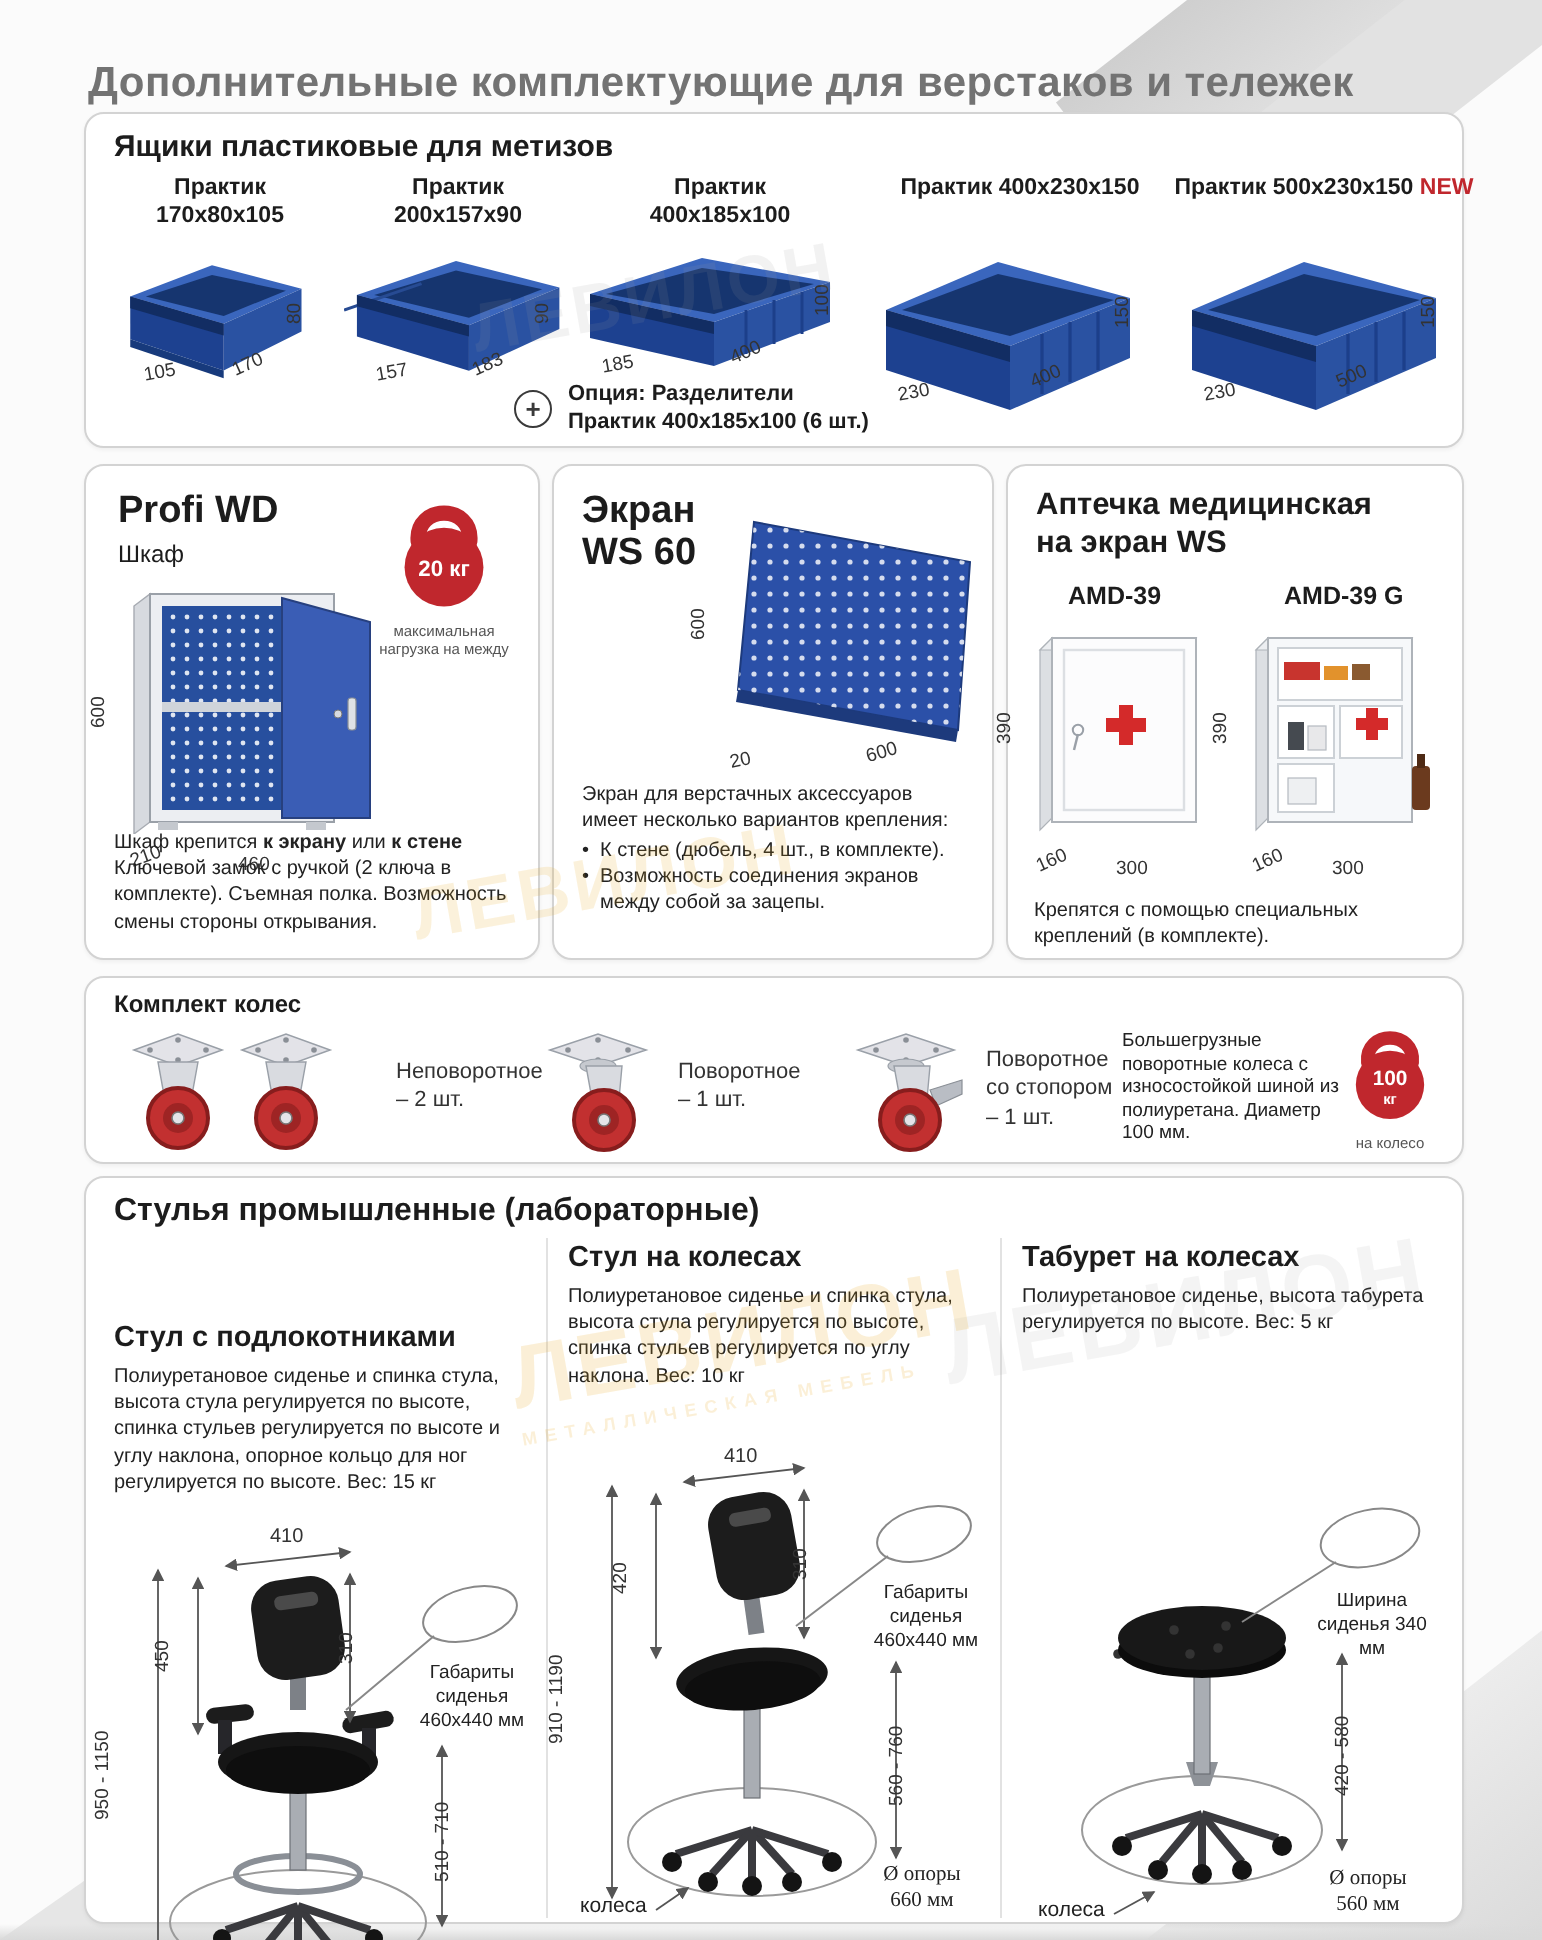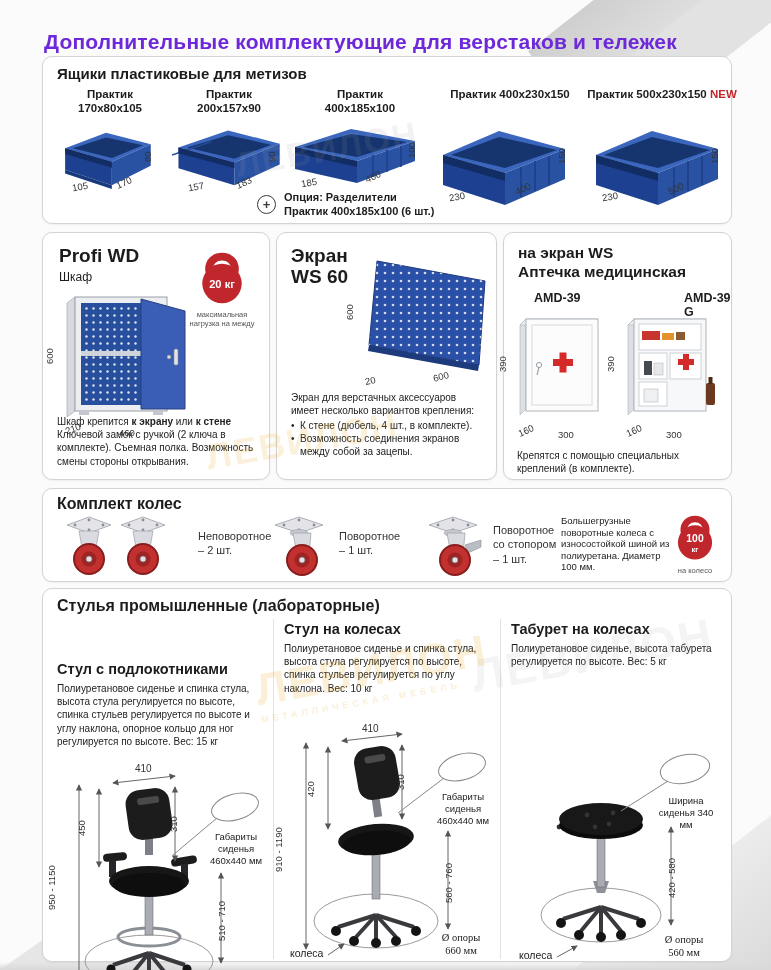--- a/index.html
+++ b/index.html
@@ -1,20 +1,20 @@
 <!DOCTYPE html>
 <html><head>
 <meta charset="utf-8">
 <style>
   html,body{margin:0;padding:0;}
   body{width:771px;height:970px;position:relative;overflow:hidden;background:#fbfbfb;
        font-family:"Liberation Sans",sans-serif;color:#1c1c1c;}
   .deco{position:absolute;z-index:0;}
   .page-title{position:absolute;left:44px;top:16px;font-size:21px;font-weight:bold;
-              letter-spacing:.2px;z-index:2;color:#6d28d9;}
+              letter-spacing:.2px;z-index:2;color:#737373;}
   .card{position:absolute;background:#fff;border:1px solid #d3d3d3;border-radius:10px;
         box-shadow:0 1px 2px rgba(0,0,0,.05);z-index:2;}
   .card-title{font-size:15px;font-weight:bold;}
   .dim{position:absolute;font-size:9.5px;color:#333;white-space:nowrap;line-height:11px;}
   .vdim{position:absolute;font-size:9.5px;color:#333;white-space:nowrap;line-height:11px;
         transform:rotate(-90deg);transform-origin:0 100%;}
   .rf{transform:rotate(-10deg);}
   .rs{transform:rotate(-24deg);}
   
   #bins-card{left:42px;top:56px;width:688px;height:166px;}
@@ -34,21 +34,21 @@
   #profi-card{left:42px;top:232px;width:226px;height:246px;}
   #screen-card{left:276px;top:232px;width:219px;height:246px;}
   #aid-card{left:503px;top:232px;width:227px;height:246px;}
   .big-title{font-size:19px;font-weight:bold;line-height:1.12;}
   .body-text{font-size:10px;line-height:1.32;color:#222;}
   .kb-note{font-size:7.5px;color:#555;text-align:center;line-height:1.25;margin-top:1px;}
   .bullet{position:relative;padding-left:9px;font-size:10px;line-height:1.32;color:#222;}
   .bullet::before{content:"•";position:absolute;left:0;}
   
   #wheels-card{left:42px;top:488px;width:688px;height:92px;}
-  #wheels-card .card-title{position:absolute;left:14px;top:6px;font-size:16px;}
+  #wheels-card .card-title{position:absolute;left:14px;top:6px;font-size:12px;}
   .wheel-label{position:absolute;font-size:11px;color:#333;line-height:1.3;}
   
   #chairs-card{left:42px;top:588px;width:688px;height:372px;}
   #chairs-card .card-title{position:absolute;left:14px;top:8px;font-size:16px;}
   .chair-col{position:absolute;top:30px;height:340px;}
   .chair-col.sep{border-left:1px solid #e2e2e2;}
   .chair-heading{font-size:14.5px;font-weight:bold;margin:2px 0 5px 10px;}
   .chair-desc{font-size:10px;line-height:1.32;color:#222;margin:0 8px 0 10px;}
   .chair-fig{position:absolute;left:2px;top:104px;width:222px;height:238px;}
   .seat-note{position:absolute;font-size:9.5px;line-height:1.25;text-align:center;color:#222;}
@@ -257,26 +257,26 @@
 
   <div class="body-text" style="position:absolute;left:14px;top:158px;width:194px;">Экран для верстачных аксессуаров имеет несколько вариантов крепления:</div>
   <div style="position:absolute;left:14px;top:186px;width:196px;">
     <div class="bullet">К стене (дюбель, 4 шт., в комплекте).</div>
     <div class="bullet">Возможность соединения экранов между собой за зацепы.</div>
   </div>
 </section>
 
 <section class="card" id="aid-card">
   <div style="position:absolute;left:14px;top:10px;font-size:15.5px;font-weight:bold;line-height:1.25;">
-    <div>на экран WS</div>
-      <div>Аптечка медицинская</div>
+    <div>Аптечка медицинская</div>
+      <div>на экран WS</div>
   </div>
 
   <div style="position:absolute;left:30px;top:58px;font-size:12.5px;font-weight:bold;">AMD-39</div>
-  <div style="position:absolute;left:138px;top:58px;font-size:12.5px;font-weight:bold;margin-left:42px;">AMD-39 G</div>
+  <div style="position:absolute;left:138px;top:58px;font-size:12.5px;font-weight:bold;">AMD-39 G</div>
 
   <div style="position:absolute;left:8px;top:76px;width:106px;height:138px;">
     <svg width="100" height="114" viewBox="0 0 100 114">
       <polygon points="8,16 14,10 14,100 8,106" fill="#dcdfe3" stroke="#aeb3b9" stroke-width="0.6"></polygon>
       <polygon points="14,10 86,10 80,16 8,16" fill="#eceef1" stroke="#aeb3b9" stroke-width="0.6"></polygon>
       <rect x="14" y="10" width="72" height="92" fill="#fcfcfd" stroke="#aeb3b9" stroke-width="1"></rect>
       <rect x="20" y="16" width="60" height="80" fill="none" stroke="#dcdfe3" stroke-width="1.2"></rect>
       <rect x="41" y="50" width="20" height="7" fill="#d42a2a"></rect>
       <rect x="47.5" y="43.5" width="7" height="20" fill="#d42a2a"></rect>
       <circle cx="27" cy="56" r="2.6" fill="none" stroke="#9aa0a8" stroke-width="1"></circle>

